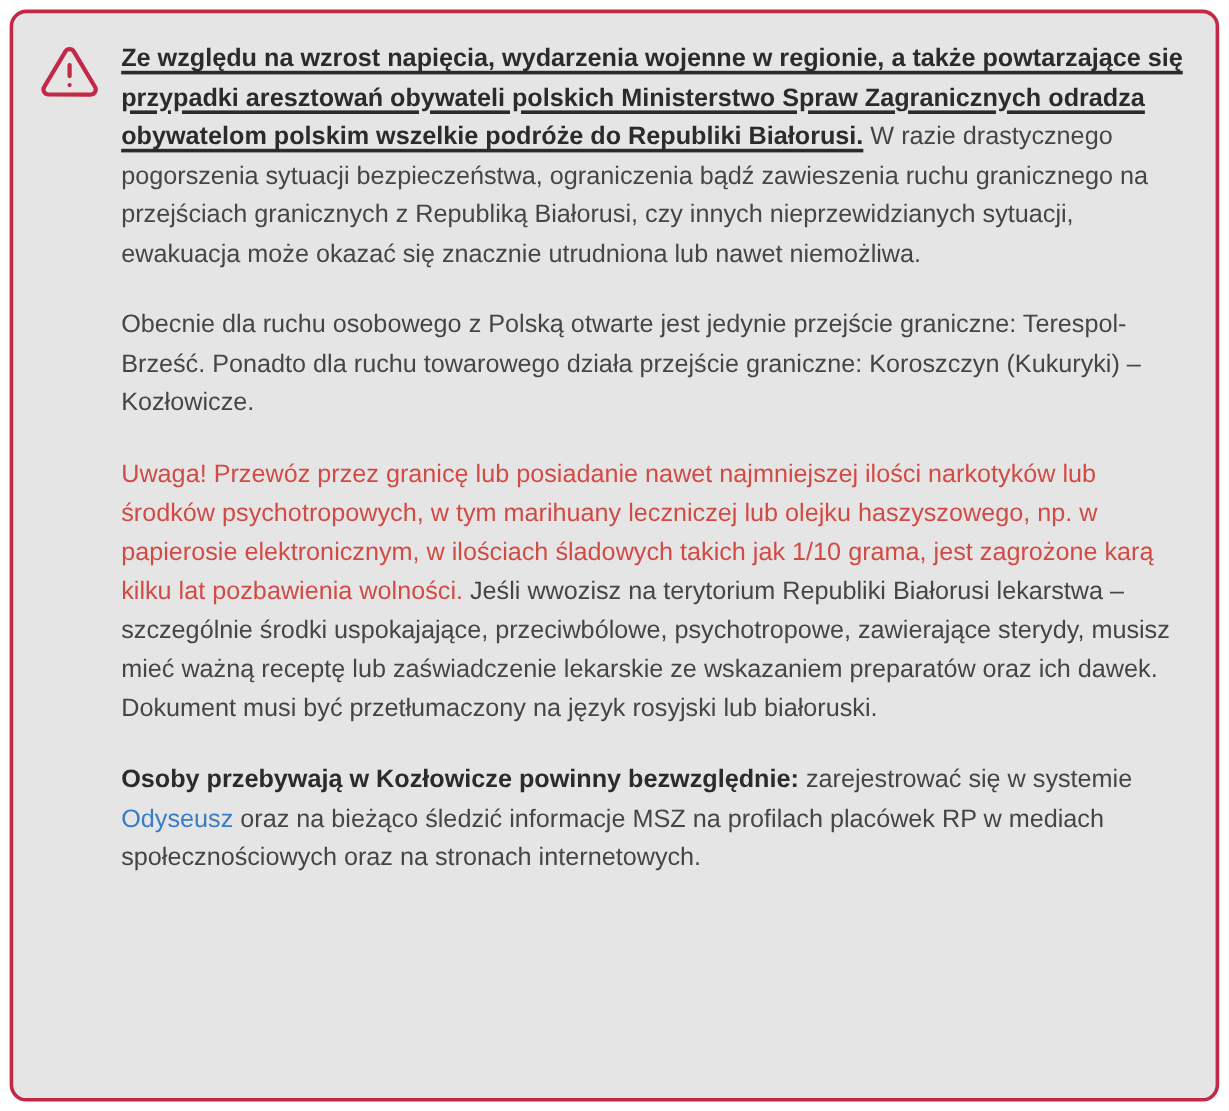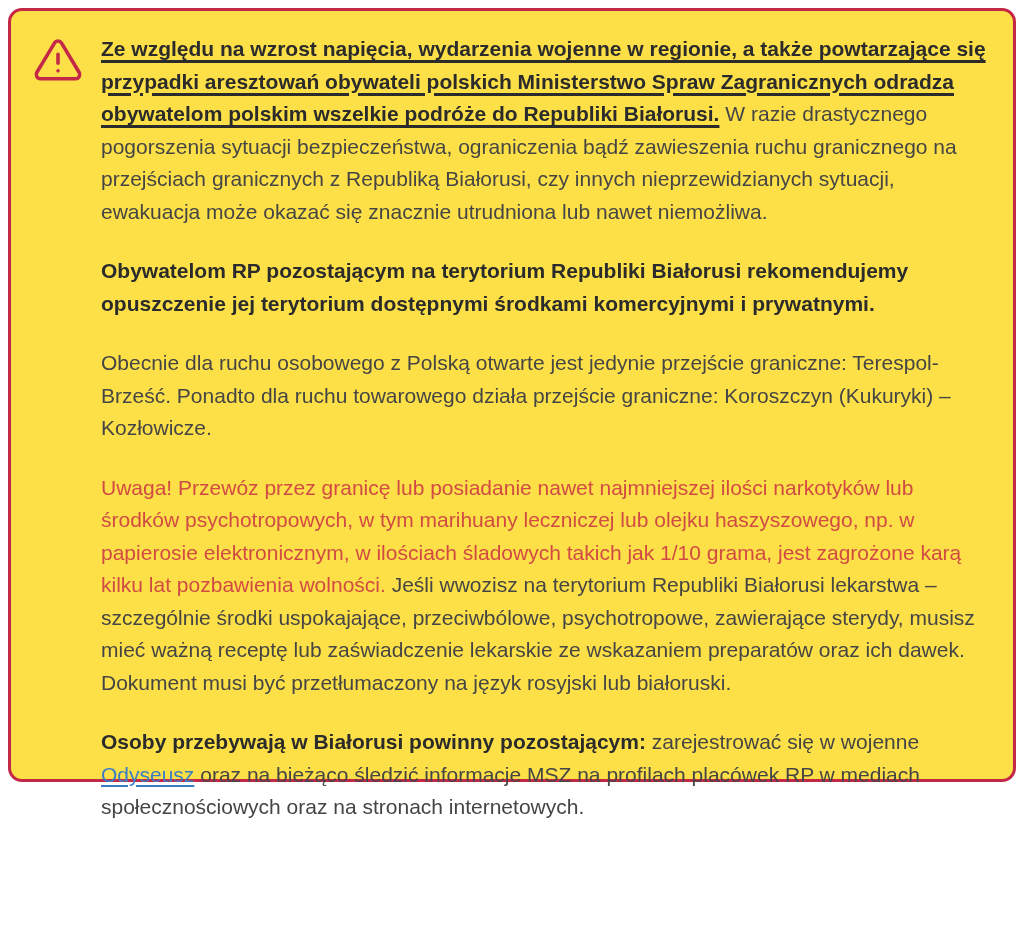--- a/index.html
+++ b/index.html
@@ -12,22 +12,22 @@
   }
   *{box-sizing:border-box;}
   html,body{margin:0;padding:0;}
   body{
     width:1024px;height:926px;overflow:hidden;
     background:var(--bg);
     font-family:"Liberation Sans","DejaVu Sans",sans-serif;
   }
   .alert-box{
     position:absolute;left:8px;top:8px;
-    width:1008px;height:774px;
-    background:#fde047;
+    width:1008px;height:910px;
+    background:#e5e5e5;
     border:3.5px solid var(--border-red);
     border-radius:14px;
     padding:22px 26px 22px 22px;
     display:flex;
     align-items:flex-start;
     gap:18px;
   }
   .icon-col{
     flex:0 0 50px;
     padding-top:2px;
@@ -50,42 +50,40 @@
     text-underline-offset:4px;
   }
   .red-b{font-weight:normal;color:var(--warning-red);}
   .red-u{
     color:var(--warning-red);
     text-decoration-thickness:1.5px;
     text-underline-offset:4px;
   }
   a.doc-link{
     color:var(--link-blue);
-    text-decoration:underline;
     text-decoration-thickness:1.5px;
     text-underline-offset:3px;
     cursor:pointer;
   }
 </style>
 </head>
 <body>
 
 <div class="alert-box">
   <div class="icon-col">
     <svg width="50" height="50" viewBox="0 0 24 24" fill="none" stroke="#c42847" stroke-width="1.7" stroke-linecap="round" stroke-linejoin="round">
       <path d="M10.29 3.86L1.82 18a2 2 0 0 0 1.71 3h16.94a2 2 0 0 0 1.71-3L13.71 3.86a2 2 0 0 0-3.42 0z"></path>
       <line x1="12" y1="9.2" x2="12" y2="13.6"></line>
       <line x1="12" y1="17.2" x2="12" y2="17.21"></line>
     </svg>
   </div>
 
   <div class="content">
     <p><span class="bu">Ze względu na wzrost napięcia, wydarzenia wojenne w regionie, a także powtarzające się przypadki aresztowań obywateli polskich Ministerstwo Spraw Zagranicznych odradza obywatelom polskim wszelkie podróże do Republiki Białorusi.</span><span> W razie drastycznego pogorszenia sytuacji bezpieczeństwa, ograniczenia bądź zawieszenia ruchu granicznego na przejściach granicznych z Republiką Białorusi, czy innych nieprzewidzianych sytuacji, ewakuacja może okazać się znacznie utrudniona lub nawet niemożliwa.</span></p>
 
-    <p class="b">Obywatelom RP pozostającym na terytorium Republiki Białorusi rekomendujemy opuszczenie jej terytorium dostępnymi środkami komercyjnymi i prywatnymi.</p>
 
     <p>Obecnie dla ruchu osobowego z Polską otwarte jest jedynie przejście graniczne: Terespol-Brześć. Ponadto dla ruchu towarowego działa przejście graniczne: Koroszczyn (Kukuryki) – Kozłowicze.</p>
 
     <p><span class="red-b">Uwaga! </span><span class="red-u">Przewóz przez granicę lub posiadanie nawet najmniejszej ilości narkotyków lub środków psychotropowych, w tym marihuany leczniczej lub olejku haszyszowego, np. w papierosie elektronicznym, w ilościach śladowych takich jak 1/10 grama, jest zagrożone karą kilku lat pozbawienia wolności.</span><span> Jeśli wwozisz na terytorium Republiki Białorusi lekarstwa – szczególnie środki uspokajające, przeciwbólowe, psychotropowe, zawierające sterydy, musisz mieć ważną receptę lub zaświadczenie lekarskie ze wskazaniem preparatów oraz ich dawek. Dokument musi być przetłumaczony na język rosyjski lub białoruski.</span></p>
 
-    <p><span class="b">Osoby przebywają w Białorusi powinny pozostającym:</span><span> zarejestrować się w wojenne </span><a class="doc-link">Odyseusz</a><span> oraz na bieżąco śledzić informacje MSZ na profilach placówek RP w mediach społecznościowych oraz na stronach internetowych.</span></p>
+    <p><span class="b">Osoby przebywają w Kozłowicze powinny bezwzględnie:</span><span> zarejestrować się w systemie </span><a class="doc-link">Odyseusz</a><span> oraz na bieżąco śledzić informacje MSZ na profilach placówek RP w mediach społecznościowych oraz na stronach internetowych.</span></p>
   </div>
 </div>
 
 </body></html>

